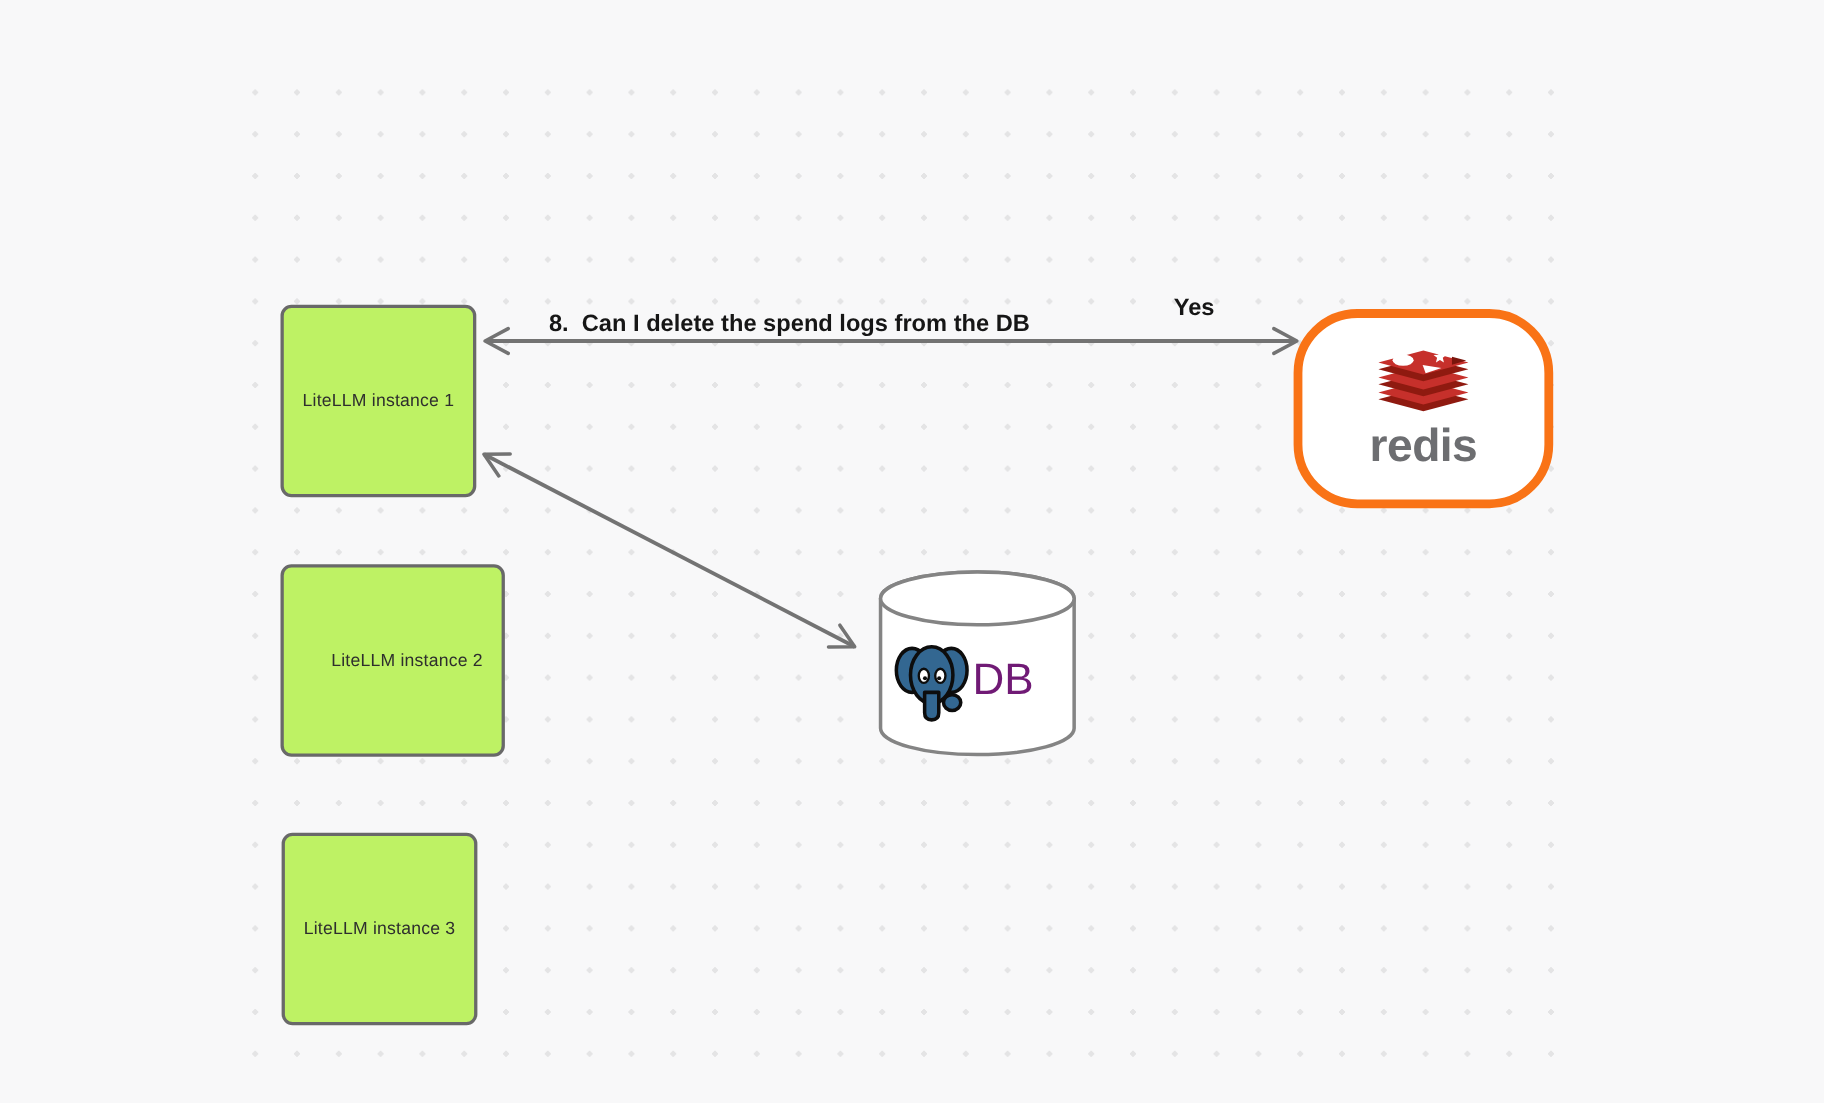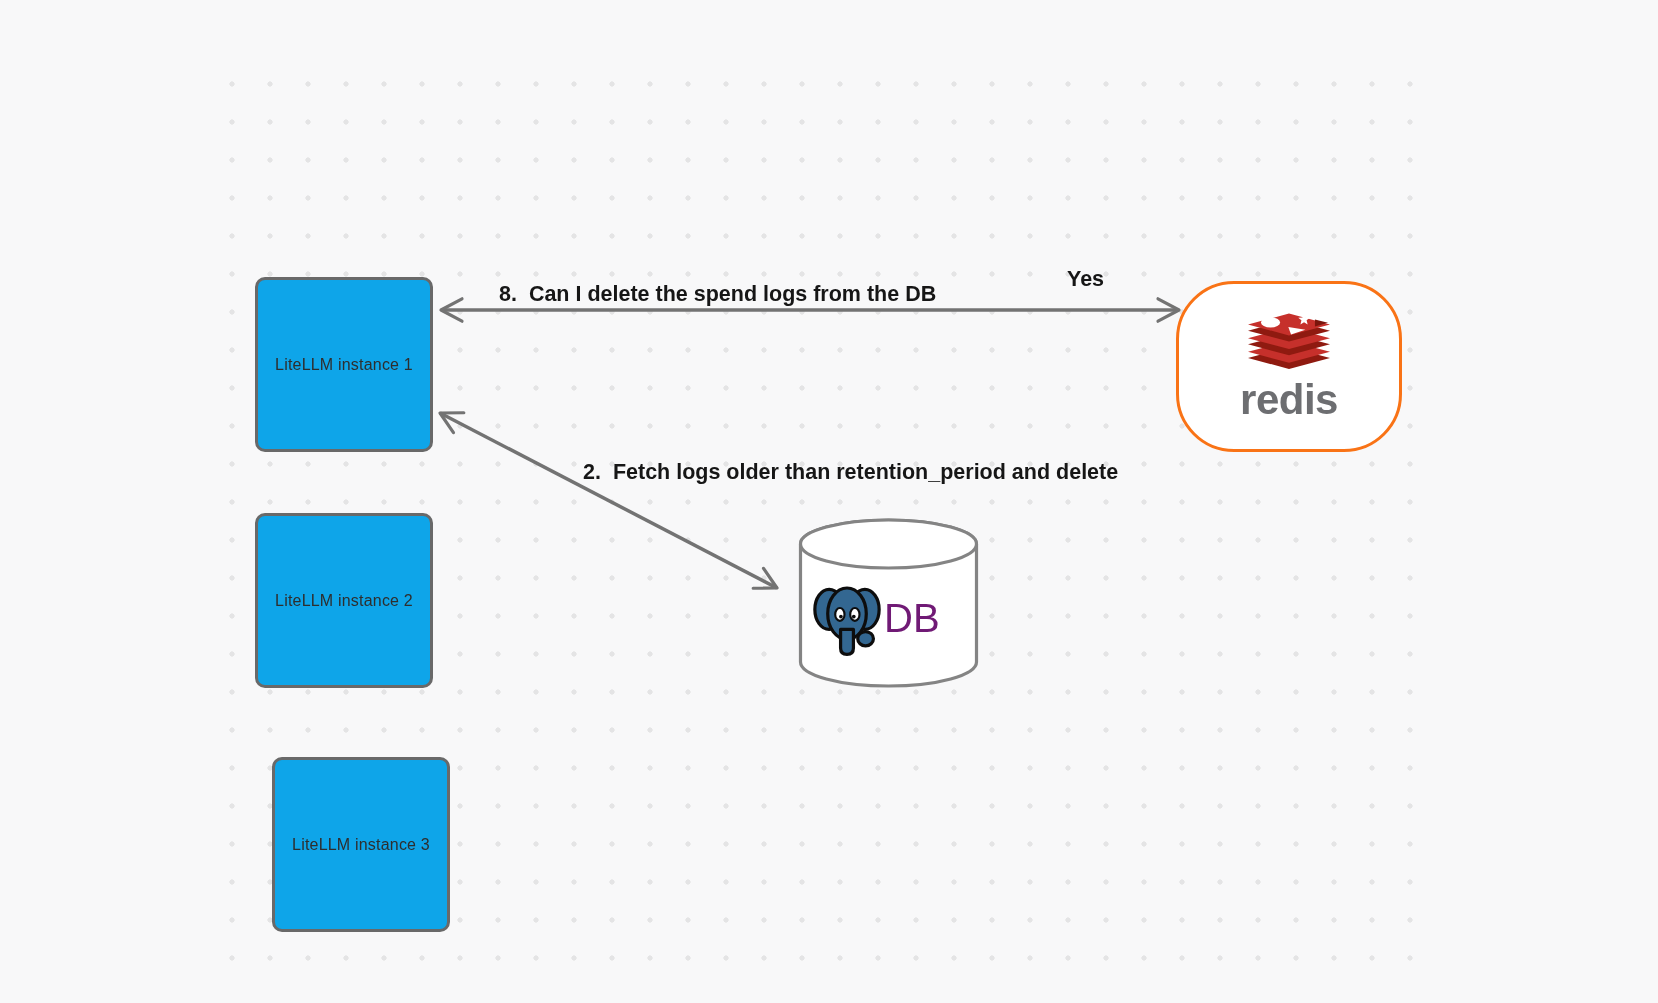--- a/index.html
+++ b/index.html
@@ -17,39 +17,39 @@
     position: absolute; left: 213px; top: 65px; width: 1217px; height: 913px;
     background-image: radial-gradient(circle 2.6px at 19px 19px, #e4e4e5 97%, rgba(0,0,0,0) 100%);
     background-size: 38px 38px;
     pointer-events: none;
   }
 
   
   .lite-box {
     position: absolute;
     width: 172px; height: 169px;
-    background: #0ea5e9;
+    background: #bef264;
     border: 3px solid #696969;
     border-radius: 10px;
     display: flex; align-items: center; justify-content: center;
     box-sizing: content-box;
   }
   .lite-box .node-label {
     font-size: 16px; color: #2e2e2e; letter-spacing: 0.2px; white-space: nowrap;
   }
   #box1 { left: 255px; top: 277px; }
-  #box2 { left: 255px; top: 513px; }
-  #box3 { left: 272px; top: 757px; justify-content: center; }
+  #box2 { left: 255px; top: 513px; padding-left: 26px; }
+  #box3 { left: 256px; top: 757px; justify-content: center; }
 
   
   .redis-node {
     position: absolute; left: 1176px; top: 281px;
     width: 220px; height: 165px;
     background: #ffffff;
-    border: 3px solid #f97316;
+    border: 8px solid #f97316;
     border-radius: 58px;
     display: flex; flex-direction: column; align-items: center; justify-content: center;
     box-sizing: content-box;
   }
   .redis-stack { width: 82px; height: 64px; display: block; }
   .redis-word {
     margin-top: 2px;
     font-size: 42px; font-weight: 700; color: #6d6e71;
     letter-spacing: -0.5px; line-height: 1;
   }
@@ -140,15 +140,14 @@
       <ellipse cx="61" cy="51" rx="6.5" ry="9" fill="#ffffff" stroke="#0d0d0d" stroke-width="3"></ellipse>
       <circle cx="41.5" cy="54" r="2.6" fill="#0d0d0d"></circle>
       <circle cx="59.5" cy="54" r="2.6" fill="#0d0d0d"></circle>
     </g>
   </svg>
 
   <div class="db-label">DB</div>
 
   <div class="edge-label" id="edge1-label">8.  Can I delete the spend logs from the DB</div>
   <div class="edge-label" id="edge1-response">Yes</div>
-  <div class="edge-label" id="edge2-label">2.  Fetch logs older than retention_period and delete</div>
 
 </div>
 
 </body></html>

